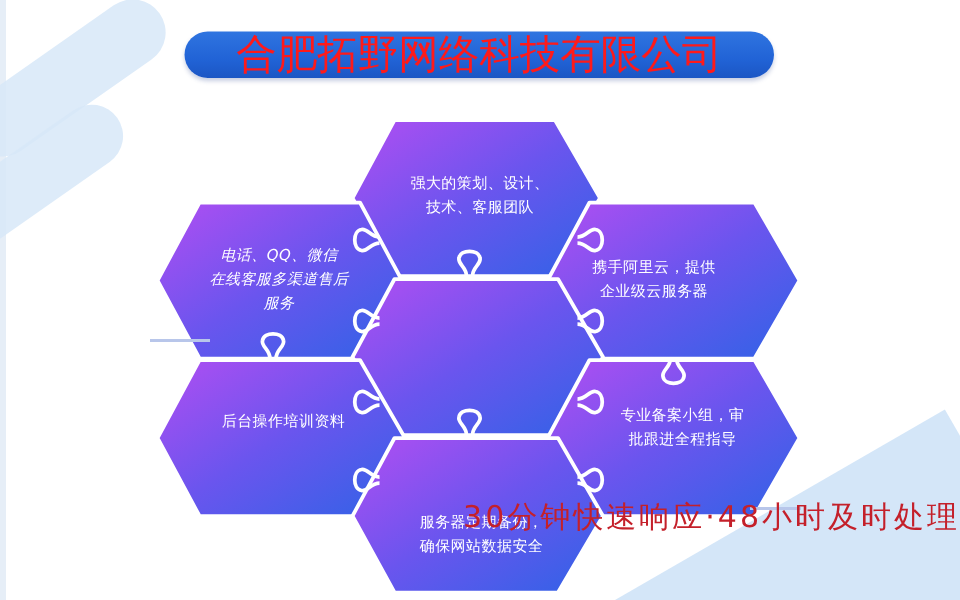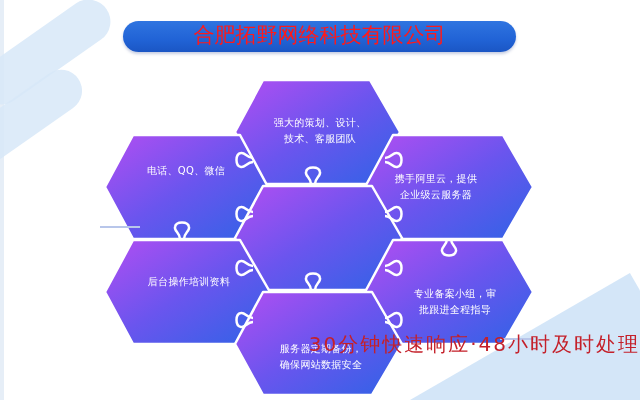--- a/index.html
+++ b/index.html
@@ -13,21 +13,21 @@
   .left-edge { position:absolute; left:0; top:0; width:4px; height:400px; background:#e6eef7; }
 
   .banner {
     position:absolute; left:123px; top:21px; width:393px; height:31px;
     border-radius:16px;
     background:linear-gradient(180deg,#2f74e0 0%,#2163d6 60%,#1b56c4 100%);
     box-shadow:0 2px 3px rgba(30,60,140,0.25);
     display:flex; align-items:center; justify-content:center;
   }
   .banner-title {
-    color:#ff1a1a; font-family:Liberation Mono, monospace; font-size:21px; letter-spacing:0px;
+    color:#ff1a1a; font-family:Liberation Sans, sans-serif; font-size:27px; letter-spacing:0px;
     line-height:31px;
   }
 
   .puzzle { position:absolute; left:0; top:0; width:640px; height:400px; }
   .hex-text {
     position:absolute; color:#ffffff; font-size:10px; line-height:16px; text-align:center;
     white-space:nowrap; letter-spacing:0.3px;
   }
   .tagline {
     position:absolute; left:0; width:640px; top:331px; text-align:right;
@@ -89,34 +89,36 @@
 
   <rect x="100" y="226" width="40" height="2" fill="#b8c6ea"></rect>
   <rect x="500" y="338" width="34" height="2" fill="#b8c6ea"></rect>
 </svg>
 
 <div class="hex-text" style="left:255px; top:115px; width:130px;">
   <div>强大的策划、设计、</div>
   <div>技术、客服团队</div>
 </div>
 
-<div class="hex-text" style="left:113px; top:163px; width:146px;">
+<div class="hex-text" style="left:113px; top:163px; width:146px;font-style:italic;">
   <div>电话、QQ、微信</div>
+  <div>在线客服多渠道售后</div>
+  <div>服务</div>
 </div>
 
 <div class="hex-text" style="left:366px; top:171px; width:140px;">
   <div>携手阿里云，提供</div>
   <div>企业级云服务器</div>
 </div>
 
 <div class="hex-text" style="left:115px; top:274px; width:148px;">
   <div>后台操作培训资料</div>
 </div>
 
-<div class="hex-text" style="left:385px; top:286px; width:140px;text-align:center;">
+<div class="hex-text" style="left:385px; top:270px; width:140px;text-align:center;">
   <div>专业备案小组，审</div>
   <div>批跟进全程指导</div>
 </div>
 
 <div class="hex-text" style="left:253px; top:325px; width:136px;margin-top:16px;">
   <div>服务器定期备份，</div>
   <div>确保网站数据安全</div>
 </div>
 
 <div class="tagline">30分钟快速响应·48小时及时处理</div>

